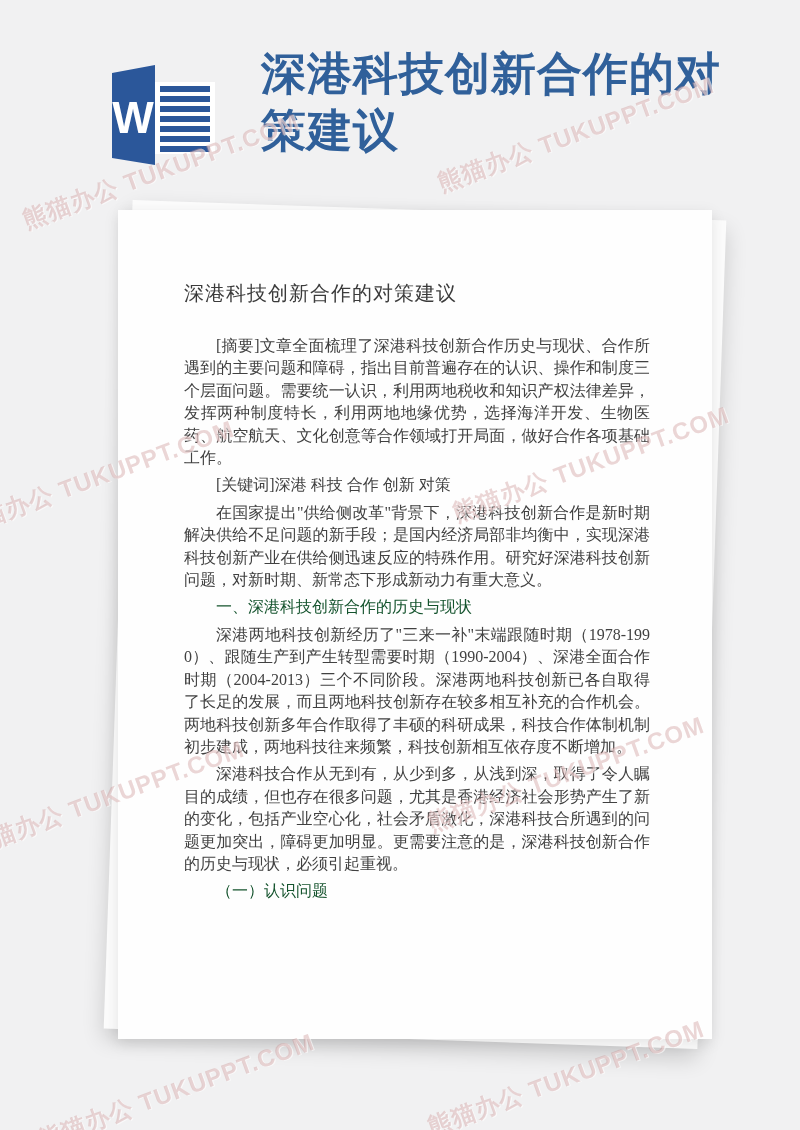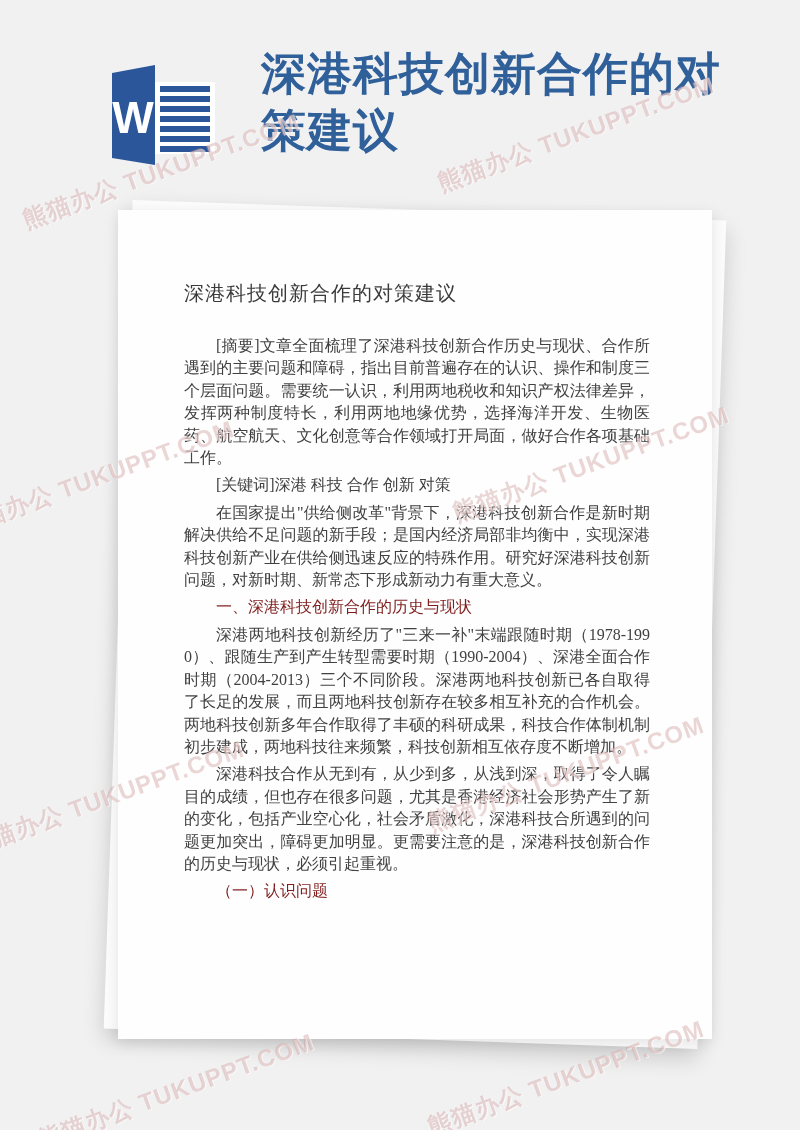--- a/index.html
+++ b/index.html
@@ -35,21 +35,21 @@
   .doc-title {
     font-size:20px; font-weight:400; color:#3b3b3b;
     margin-bottom:28px; letter-spacing:1px;
   }
   .doc-para, .doc-heading {
     font-size:16px; line-height:22.4px; color:#414141;
     text-align:justify; text-indent:2em;
     word-break:break-all;
     margin-bottom:5px;
   }
-  .doc-heading { color:#7f1d1d; }
+  .doc-heading { color:#14532d; }
   
   .wm {
     position:absolute; z-index:9; pointer-events:none;
     font-family:"Liberation Sans","DejaVu Sans",sans-serif;
     font-weight:bold; font-size:24px; letter-spacing:1px;
     color:rgba(203,148,148,0.38);
     text-shadow:1px 1px 0 rgba(255,255,255,0.6);
     transform:rotate(-20deg);
     white-space:nowrap;
   }

